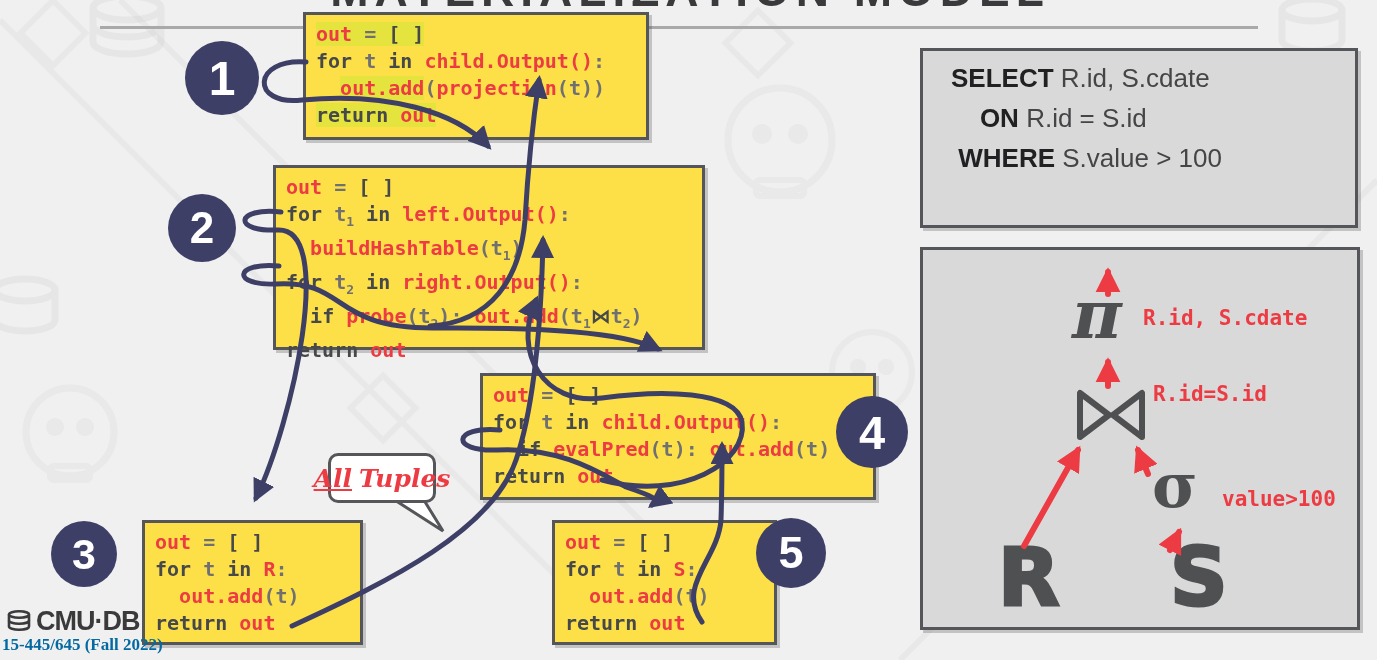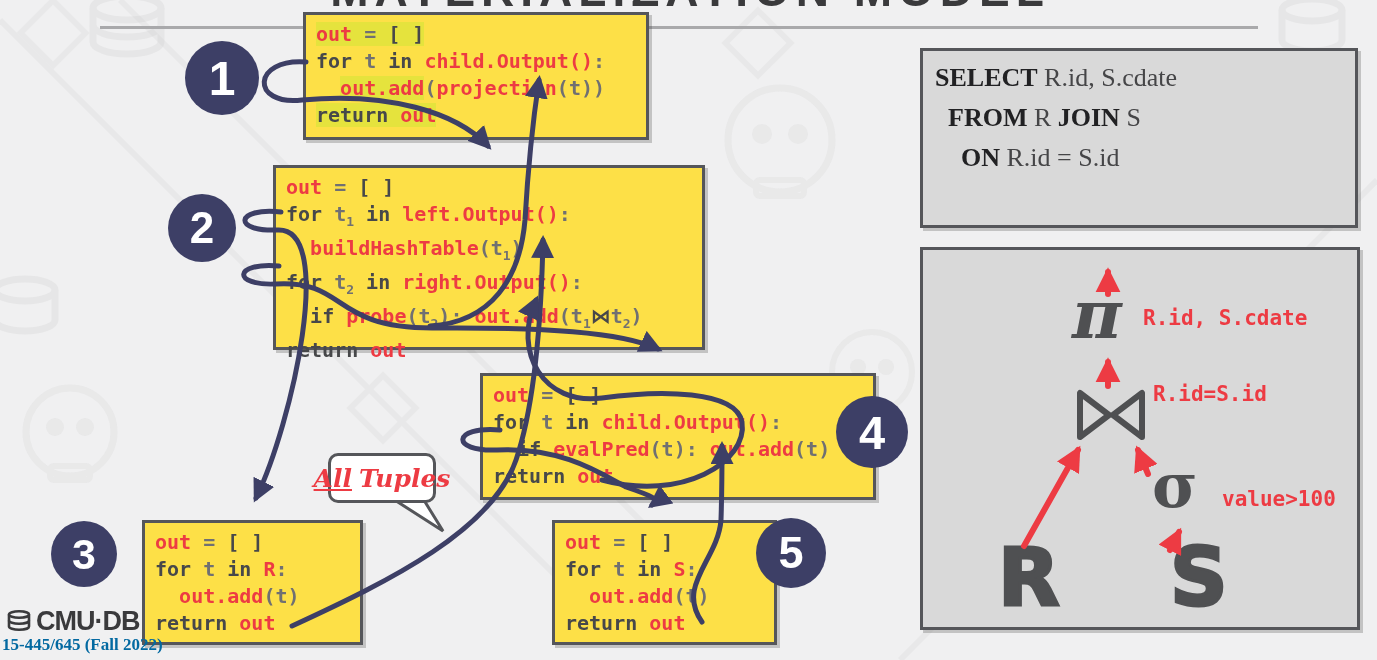--- a/index.html
+++ b/index.html
@@ -15,21 +15,21 @@
   .codebox{position:absolute;z-index:2;background:#fde047;border:3px solid #55565a;
        box-shadow:3px 3px 0 rgba(60,60,60,.25);padding:6px 10px;box-sizing:border-box;
        font-family:"DejaVu Sans Mono","DejaVu Sans",monospace;font-weight:bold;
        font-size:20px;line-height:27px;}
   .codeline{white-space:pre;}
   .c-r{color:#ed3b43;} .c-k{color:#47484a;} .c-p{color:#707072;}
   .f-hl{background:#e5e33d;} .f-sub{font-size:13px;vertical-align:-5px;}
   
   #sqlbox{position:absolute;left:920px;top:48px;width:438px;height:180px;z-index:2;
        background:#d9d9d9;border:3px solid #55565a;box-shadow:3px 3px 0 rgba(60,60,60,.25);
-       box-sizing:border-box;padding:7px 12px;font-family:Liberation Serif, serif;
+       box-sizing:border-box;padding:7px 28px;font-family:Liberation Sans, sans-serif;
        font-size:26px;line-height:40px;}
   #sqlbox .c-k{color:#212123;font-weight:bold;} #sqlbox .c-p{color:#454547;font-weight:normal;}
   
   #planbox{position:absolute;left:920px;top:247px;width:440px;height:383px;z-index:2;
        background:#d9d9d9;border:3px solid #55565a;box-shadow:3px 3px 0 rgba(60,60,60,.25);
        box-sizing:border-box;}
   .plan-sym{position:absolute;z-index:3;color:#4f5052;}
   #sym-pi{left:1072px;top:280px;font-family:"DejaVu Serif",serif;font-style:italic;
        font-weight:bold;font-size:68px;line-height:68px;}
   #sym-sigma{left:1152px;top:455px;font-family:"DejaVu Serif",serif;font-weight:bold;
@@ -135,22 +135,22 @@
   </div>
 <div id="cb-scan_s" class="codebox" style="left:552px;top:520px;width:225px;height:125px;">
     <div class="codeline"><span class="c-r">out</span><span class="c-p"> = </span><span class="c-k">[ ]</span></div>
     <div class="codeline"><span class="c-k">for </span><span class="c-p">t </span><span class="c-k">in </span><span class="c-r">S</span><span class="c-p">:</span></div>
     <div class="codeline"><span class="c-p">  </span><span class="c-r">out.add</span><span class="c-p">(t)</span></div>
     <div class="codeline"><span class="c-k">return </span><span class="c-r">out</span></div>
   </div>
 
 <div id="sqlbox">
     <div class="codeline"><span class="c-k">SELECT</span><span class="c-p"> R.id, S.cdate</span></div>
-    <div class="codeline"><span class="c-k">  FROM</span><span class="c-p"> R </span><span class="c-k">JOIN</span><span class="c-p"> S</span></div>
     <div class="codeline"><span class="c-k">    ON</span><span class="c-p"> R.id = S.id</span></div>
+    <div class="codeline"><span class="c-k"> WHERE</span><span class="c-p"> S.value &gt; 100</span></div>
   </div>
 
 <div id="planbox"></div>
 <div class="plan-sym" id="sym-pi">π</div>
 <div class="plan-label" id="lbl-proj">R.id, S.cdate</div>
 <div class="plan-label" id="lbl-join">R.id=S.id</div>
 <div class="plan-sym" id="sym-sigma">σ</div>
 <div class="plan-label" id="lbl-sel">value&gt;100</div>
 <div class="plan-sym" id="sym-r">R</div>
 <div class="plan-sym" id="sym-s">S</div>

